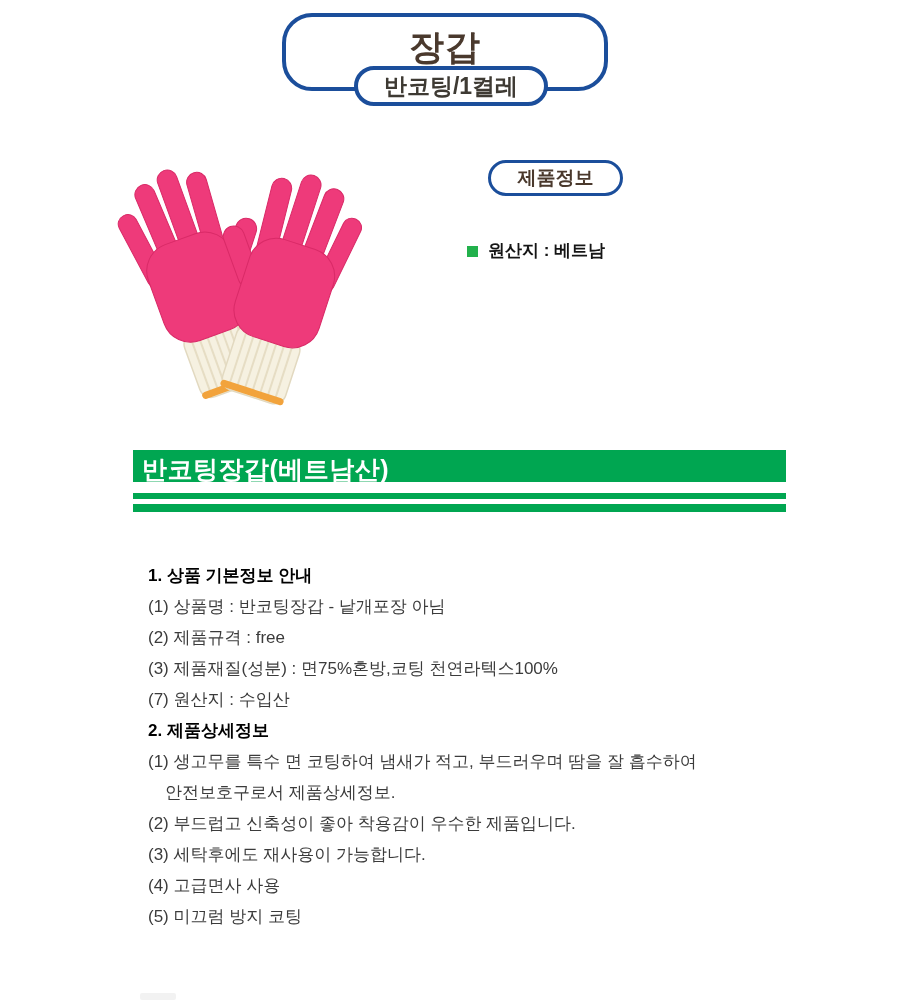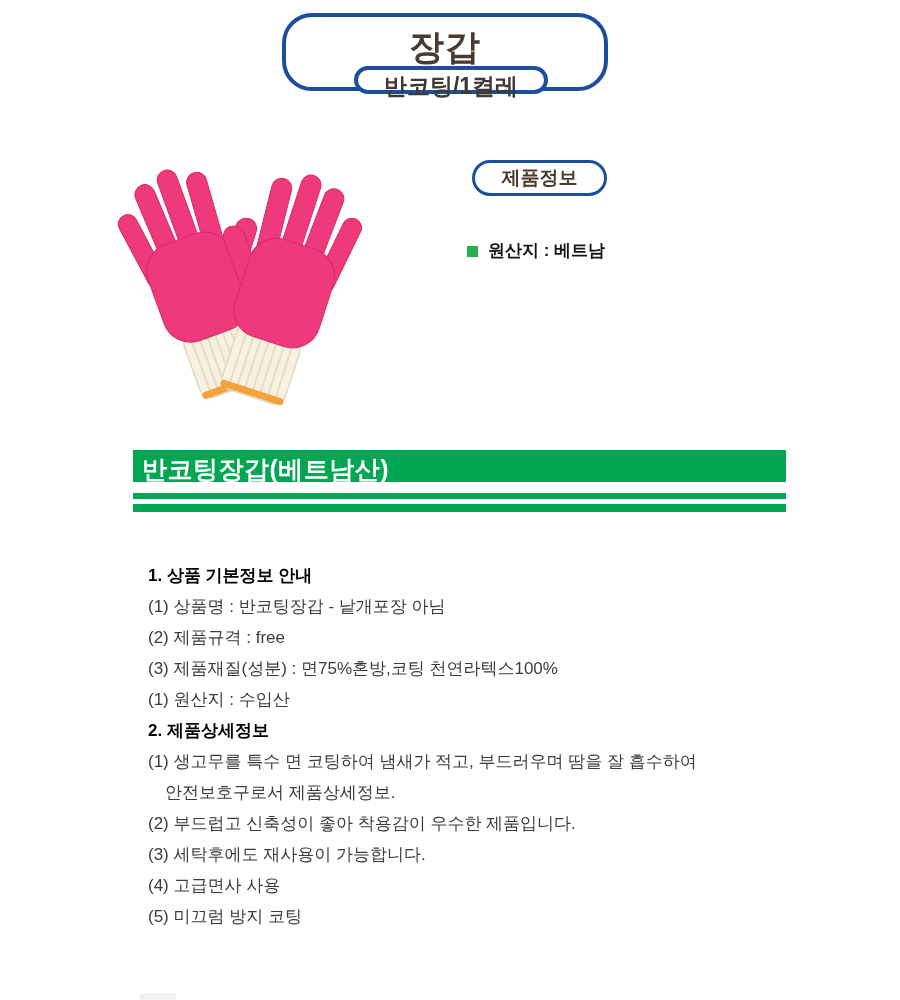--- a/index.html
+++ b/index.html
@@ -10,29 +10,29 @@
   
   .title-box {
     position:absolute; left:282px; top:13px; width:326px; height:78px;
     border:4px solid #1b4e9b; border-radius:30px; background:#fff; z-index:1;
   }
   .title-text {
     margin-top:7px; text-align:center;
     font-size:35px; font-weight:bold; color:#4a392d; letter-spacing:1px;
   }
   .subtitle-pill {
-    position:absolute; left:354px; top:66px; width:194px; height:28px;
+    position:absolute; left:354px; top:66px; width:194px; height:40px;
     border:4px solid #1b4e9b; border-radius:22px; background:#fff; z-index:2;
     text-align:center; line-height:32px;
     font-size:23px; font-weight:bold; color:#3e3a33;
   }
 
   
   .info-badge {
-    position:absolute; left:472px; top:160px; width:135px; height:36px;
+    position:absolute; left:488px; top:160px; width:135px; height:36px;
     border:3px solid #1b4e9b; border-radius:19px; background:#fff;
     text-align:center; line-height:30px;
     font-size:19px; font-weight:bold; color:#4a392d;
   }
   .origin-row { position:absolute; left:467px; top:239px; display:flex; align-items:center; }
   .origin-bullet { width:11px; height:11px; background:#22b14c; margin-right:10px; margin-top:1px; }
   .origin-label { font-size:17px; font-weight:bold; color:#151515; }
 
   
   .glove-figure { position:absolute; left:98px; top:166px; width:282px; height:260px; }
@@ -122,21 +122,21 @@
 
   <div class="banner-bar">반코팅장갑(베트남산)</div>
   <div class="banner-stripe1"></div>
   <div class="banner-stripe2"></div>
 
   <div class="details">
     <div class="line head">1. 상품 기본정보 안내</div>
     <div class="line">(1) 상품명 : 반코팅장갑 - 낱개포장 아님</div>
     <div class="line">(2) 제품규격 : free</div>
     <div class="line">(3) 제품재질(성분) : 면75%혼방,코팅 천연라텍스100%</div>
-    <div class="line">(1) 원산지 : 수입산</div>
+    <div class="line">(7) 원산지 : 수입산</div>
     <div class="line head">2. 제품상세정보</div>
     <div class="line">(1) 생고무를 특수 면 코팅하여 냄새가 적고, 부드러우며 땀을 잘 흡수하여</div>
     <div class="line indent">안전보호구로서 제품상세정보.</div>
     <div class="line">(2) 부드럽고 신축성이 좋아 착용감이 우수한 제품입니다.</div>
     <div class="line">(3) 세탁후에도 재사용이 가능합니다.</div>
     <div class="line">(4) 고급면사 사용</div>
     <div class="line">(5) 미끄럼 방지 코팅</div>
   </div>
 
   <div class="cutoff-artifact"></div>

